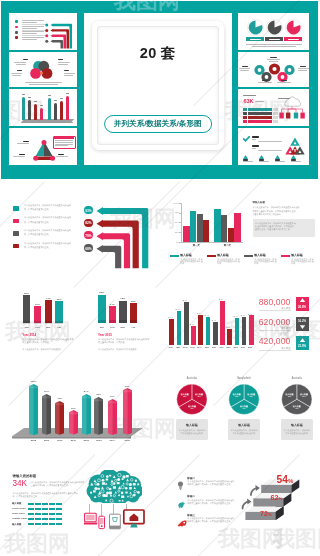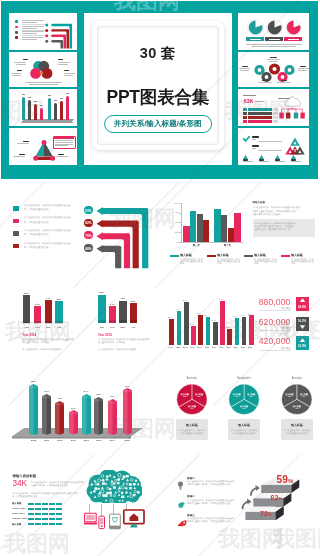--- a/index.html
+++ b/index.html
@@ -291,23 +291,22 @@
             <path d="M2.5 0 L5 4 H0 Z" fill="#1fa8a5"></path>
           </svg>
         <div class="tlk" style="left:53px;top:31.4px;width:5px;background:#3a3a3a"></div>
         <div class="tl" style="left:53px;top:33.4px;width:10px"></div>
       </div>
     </div>
   </div>
 
   <div class="center">
     <div class="frame"></div>
-    <div class="t30">30 套</div>
-    <div class="tmain">PPT图表合集</div>
-    <div class="pill">并列关系/输入标题/条形图</div>
+    <div class="t30">20 套</div>
+    <div class="pill">并列关系/数据关系/条形图</div>
   </div>
 
   <div class="sec" style="left:0;top:186px;width:160px;height:92px">
     <div class="sq" style="left:13px;top:20.0px;width:5.6px;height:4.6px;background:#03a3a0;border-radius:.5px"></div>
     <div class="t" style="left:24px;top:17.7px">单击此处添加文本，添加详细文本描述建议与标题相</div>
     <div class="t" style="left:24px;top:22.2px">关，语言描述尽量简洁生动。</div>
     <div class="sq" style="left:13px;top:32.6px;width:5.6px;height:4.6px;background:#e8285c;border-radius:.5px"></div>
     <div class="t" style="left:24px;top:30.3px">单击此处添加文本，添加详细文本描述建议与标题相</div>
     <div class="t" style="left:24px;top:34.8px">关，语言描述尽量简洁生动。</div>
     <div class="sq" style="left:13px;top:45.2px;width:5.6px;height:4.6px;background:#5a5a5a;border-radius:.5px"></div>
@@ -781,21 +780,21 @@
       <path d="M13.3 24.4 H43.5 V32.5 H13.3 Z" fill="#8c8d91"></path>
       <path d="M43.5 24.4 L51.4 19.0 V27.1 L43.5 32.5 Z" fill="#2b2b2f"></path>
       <path d="M21.2 10.9 L29.1 5.5 H59.3 L51.4 10.9 Z" fill="#f4f4f4"></path>
       <path d="M21.2 10.9 H51.4 V19.0 H21.2 Z" fill="#8c8d91"></path>
       <path d="M51.4 10.9 L59.3 5.5 V13.6 L51.4 19.0 Z" fill="#2b2b2f"></path>
       <path d="M2.6 34.5 a6.4 6.4 0 0 1 6.9 -6.8" stroke="#6e6e6e" stroke-width="1.8" fill="none" stroke-linecap="round"></path>
       <path d="M7.0 24.6 L11.4 27.4 L7.5 30.4 Z" fill="#6e6e6e"></path>
       <path d="M11.0 21.0 a6.4 6.4 0 0 1 6.9 -6.8" stroke="#6e6e6e" stroke-width="1.8" fill="none" stroke-linecap="round"></path>
       <path d="M15.4 11.1 L19.8 13.9 L15.9 16.9 Z" fill="#6e6e6e"></path>
     </svg>
-    <div class="tb" style="left:116.6px;top:12.7px;font-size:10.2px;line-height:10.2px;color:#d9302f"><span>59</span><span style="font-size:6.0px">%</span></div>
+    <div class="tb" style="left:116.6px;top:12.7px;font-size:10.2px;line-height:10.2px;color:#d9302f"><span>54</span><span style="font-size:6.0px">%</span></div>
     <div class="tb" style="left:110.6px;top:32.4px;font-size:7.2px;line-height:7.2px;color:#d9302f"><span>62</span><span style="font-size:4.2px">%</span></div>
     <div class="tb" style="left:100.1px;top:47.5px;font-size:7.2px;line-height:7.2px;color:#d9302f"><span>72</span><span style="font-size:4.2px">%</span></div>
   </div>
   <div id="wmlayer">
     <div class="diag" style="left:180px;top:182px;transform:rotate(135deg)"></div>
     <div class="diag" style="left:262px;top:182px;transform:rotate(135deg)"></div>
     <div class="diag" style="left:20px;top:120px;transform:rotate(135deg)"></div>
     <div class="diag" style="left:115px;top:300px;transform:rotate(135deg)"></div>
     <div class="diag" style="left:215px;top:300px;transform:rotate(135deg)"></div>
     <div class="diag" style="left:320px;top:300px;transform:rotate(135deg)"></div>

